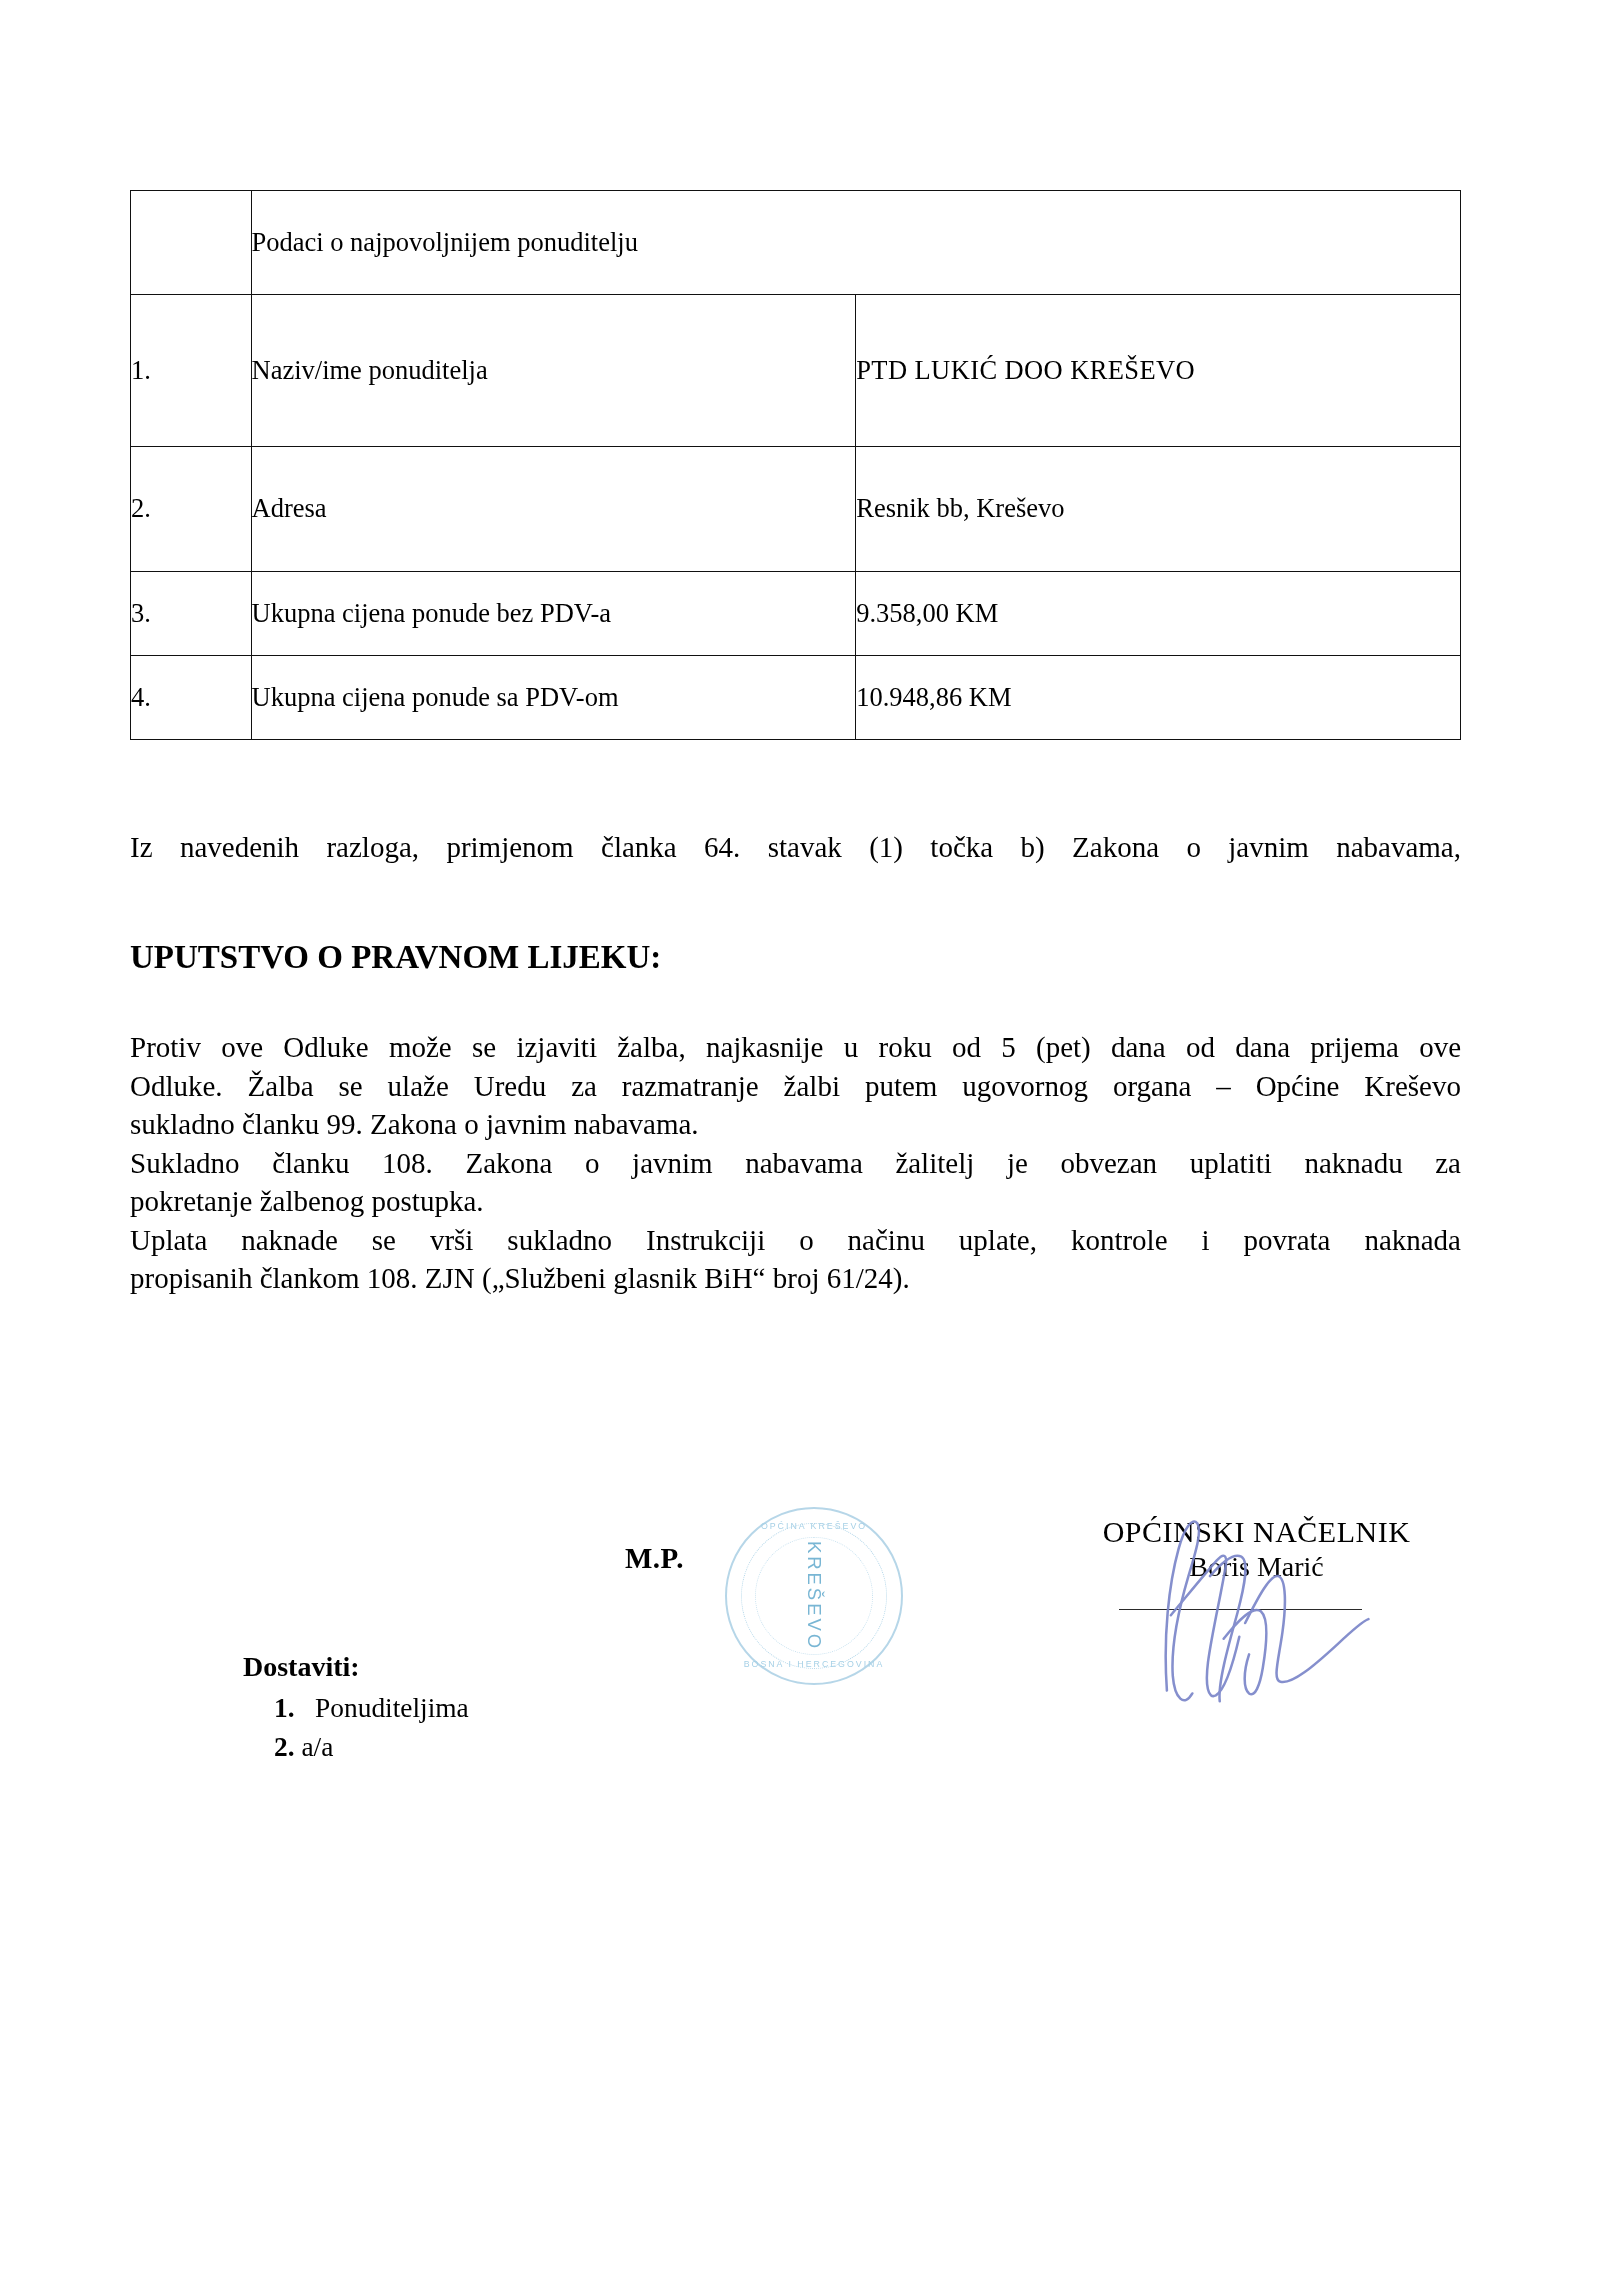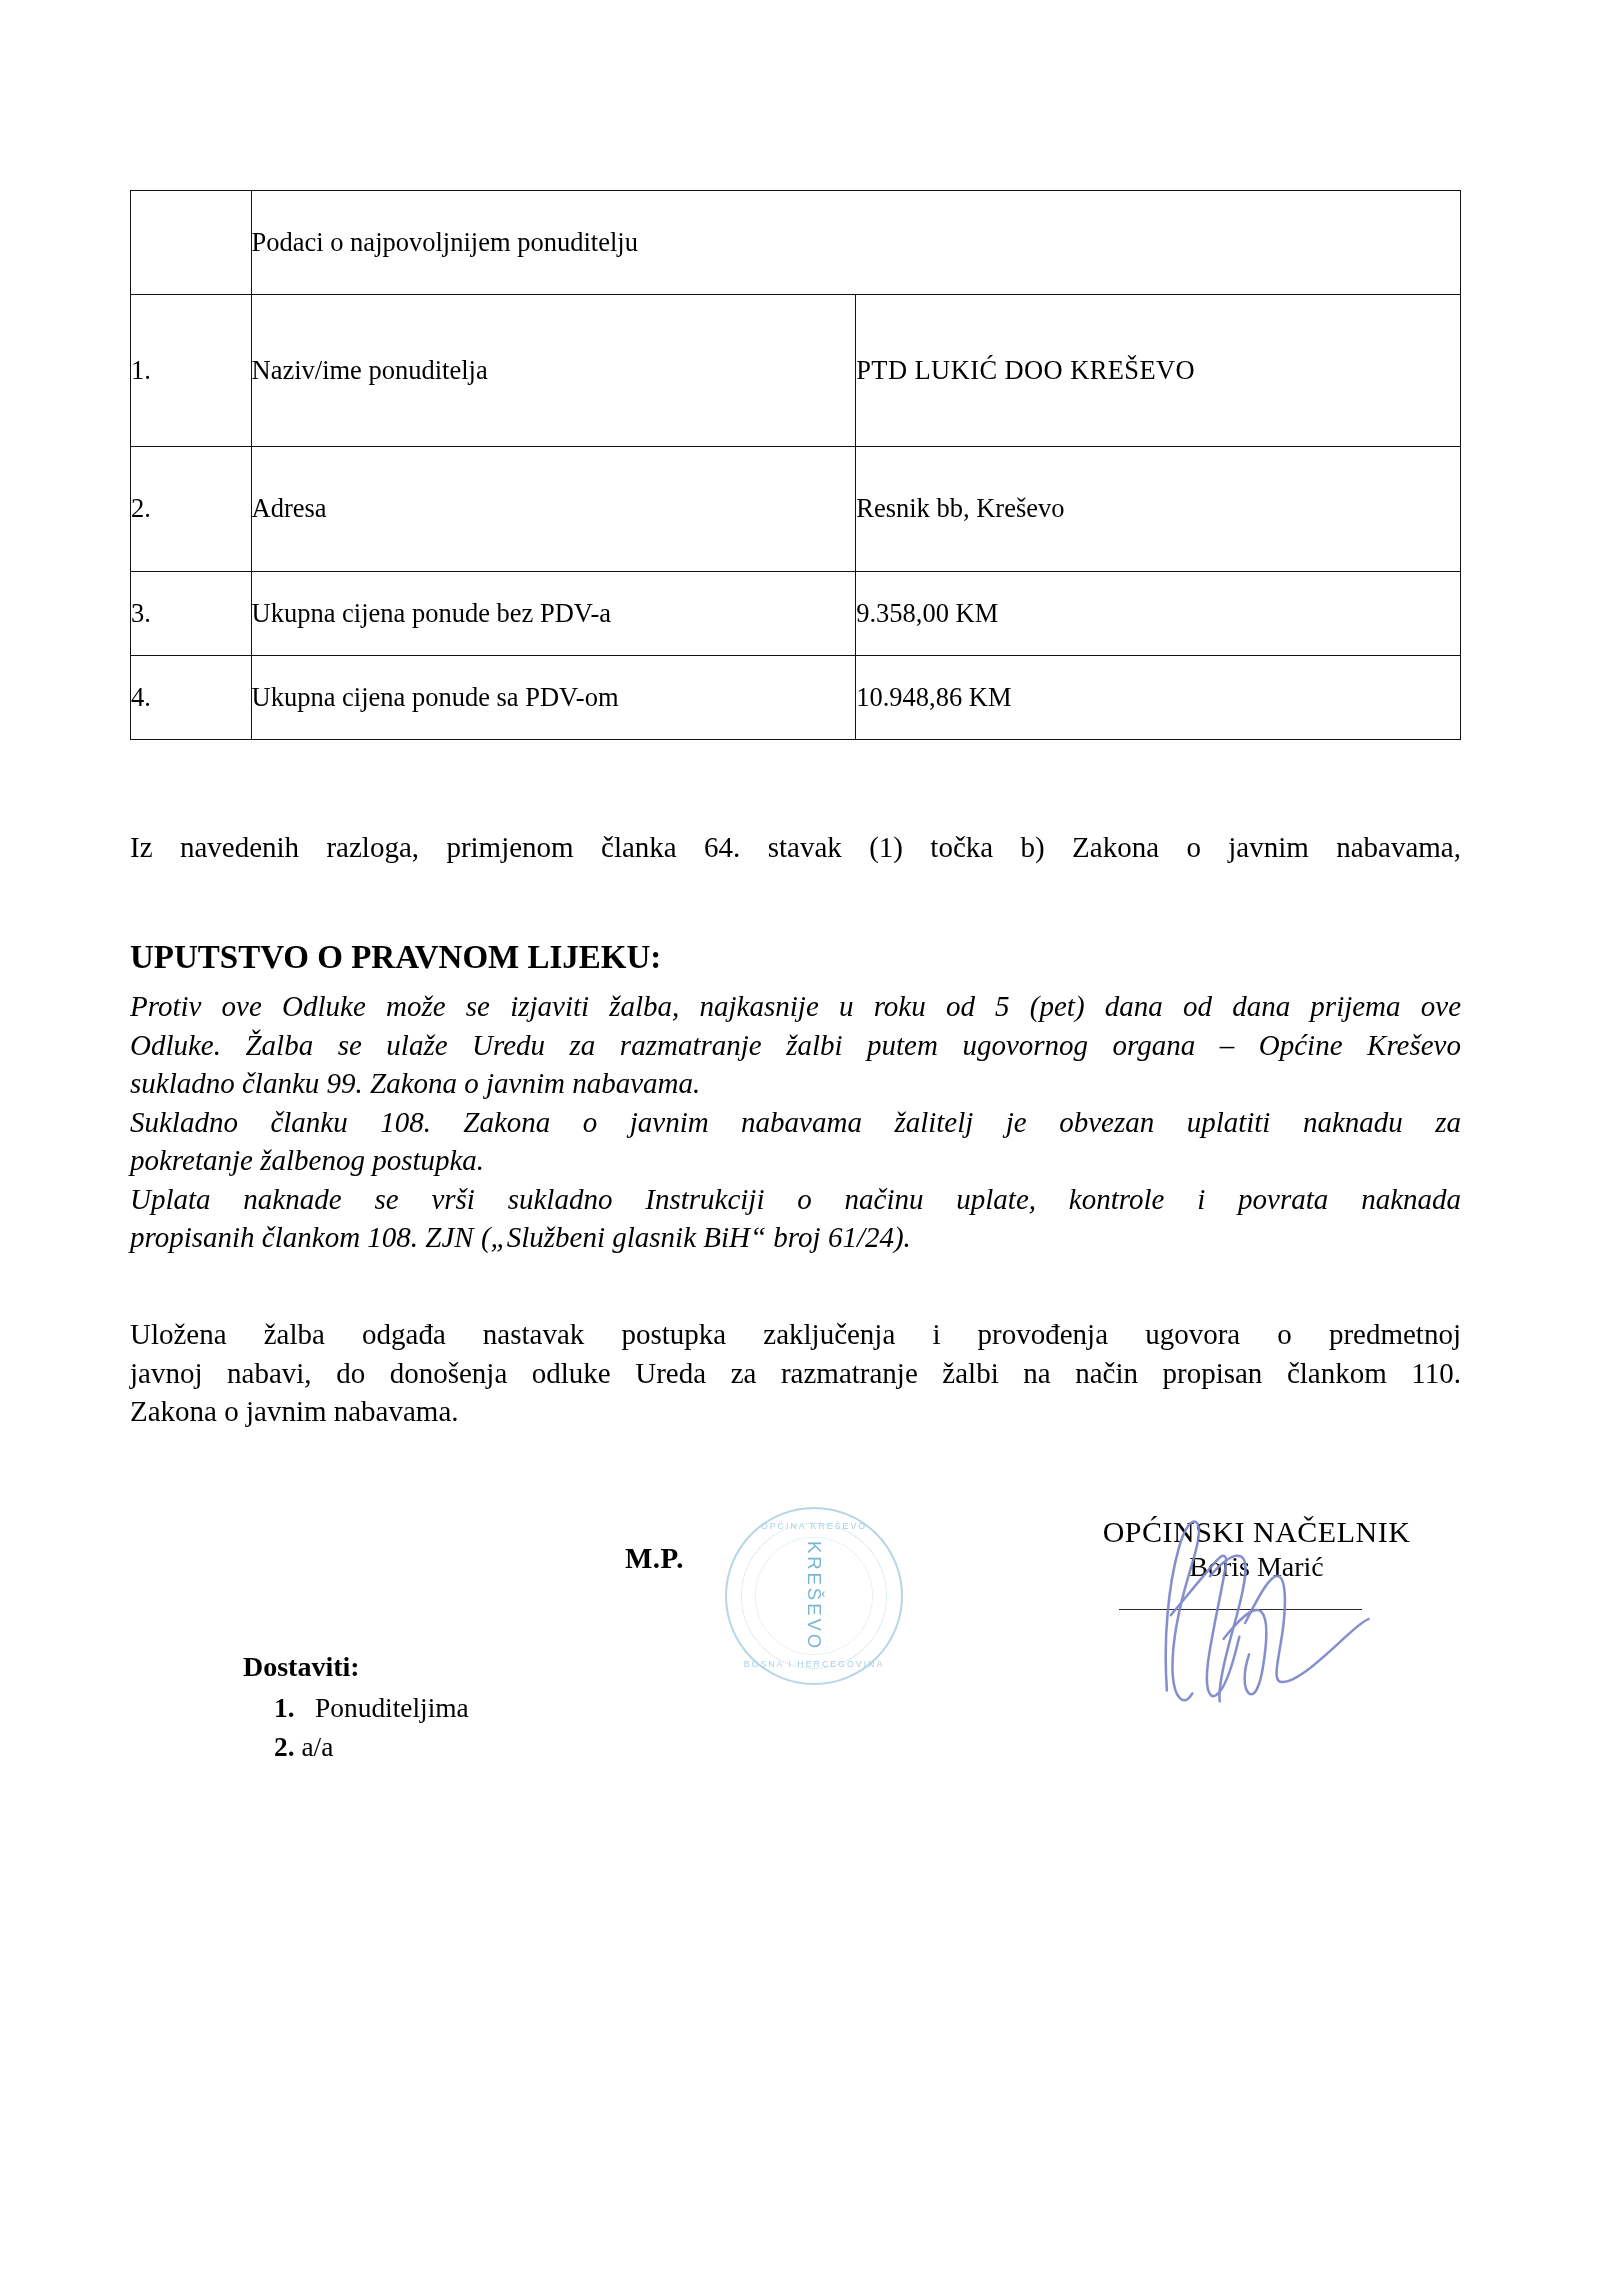--- a/index.html
+++ b/index.html
@@ -58,21 +58,21 @@
   .body-block {
     position: absolute;
     left: 130px;
     width: 1331px;
     font-size: 29px;
     line-height: 1.33;
     text-align: justify;
   }
   .p-reason  { top: 828px; }
   .p-heading { top: 936px; font-weight: bold; font-size: 33px; }
-  .p-legal   { top: 987px; font-style: italic; }
+  .p-legal   { top: 1028px; }
   .p-final   { top: 1315px; }
   .ln {
     display: block;
     text-align: justify;
     text-align-last: justify;
     white-space: nowrap;
   }
   .ln.last {
     text-align-last: left;
   }
@@ -247,25 +247,20 @@
   <div class="body-block p-legal">
     <span class="ln">Protiv ove Odluke može se izjaviti žalba, najkasnije u roku od 5 (pet) dana od dana prijema ove</span>
     <span class="ln">Odluke. Žalba se ulaže Uredu za razmatranje žalbi putem ugovornog organa – Općine Kreševo</span>
     <span class="ln last">sukladno članku 99. Zakona o javnim nabavama.</span>
     <span class="ln">Sukladno članku 108. Zakona o javnim nabavama žalitelj je obvezan uplatiti naknadu za</span>
     <span class="ln last">pokretanje žalbenog postupka.</span>
     <span class="ln">Uplata naknade se vrši sukladno Instrukciji  o načinu uplate, kontrole i povrata naknada</span>
     <span class="ln last">propisanih člankom 108. ZJN („Službeni glasnik BiH“ broj 61/24).</span>
   </div>
 
-  <div class="body-block p-final">
-    <span class="ln">Uložena žalba odgađa nastavak postupka zaključenja  i provođenja ugovora o predmetnoj</span>
-    <span class="ln">javnoj nabavi, do donošenja odluke Ureda za razmatranje žalbi na način propisan člankom 110.</span>
-    <span class="ln last">Zakona o javnim nabavama.</span>
-  </div>
 
   <div class="mp-mark">M.P.</div>
 
   <div class="stamp">
     <div class="stamp-outer"></div>
     <div class="stamp-inner"></div>
     <div class="stamp-inner2"></div>
     <div class="stamp-arc-top">OPĆINA KREŠEVO</div>
     <div class="stamp-center">KREŠEVO</div>
     <div class="stamp-arc-bottom">BOSNA I HERCEGOVINA</div>

